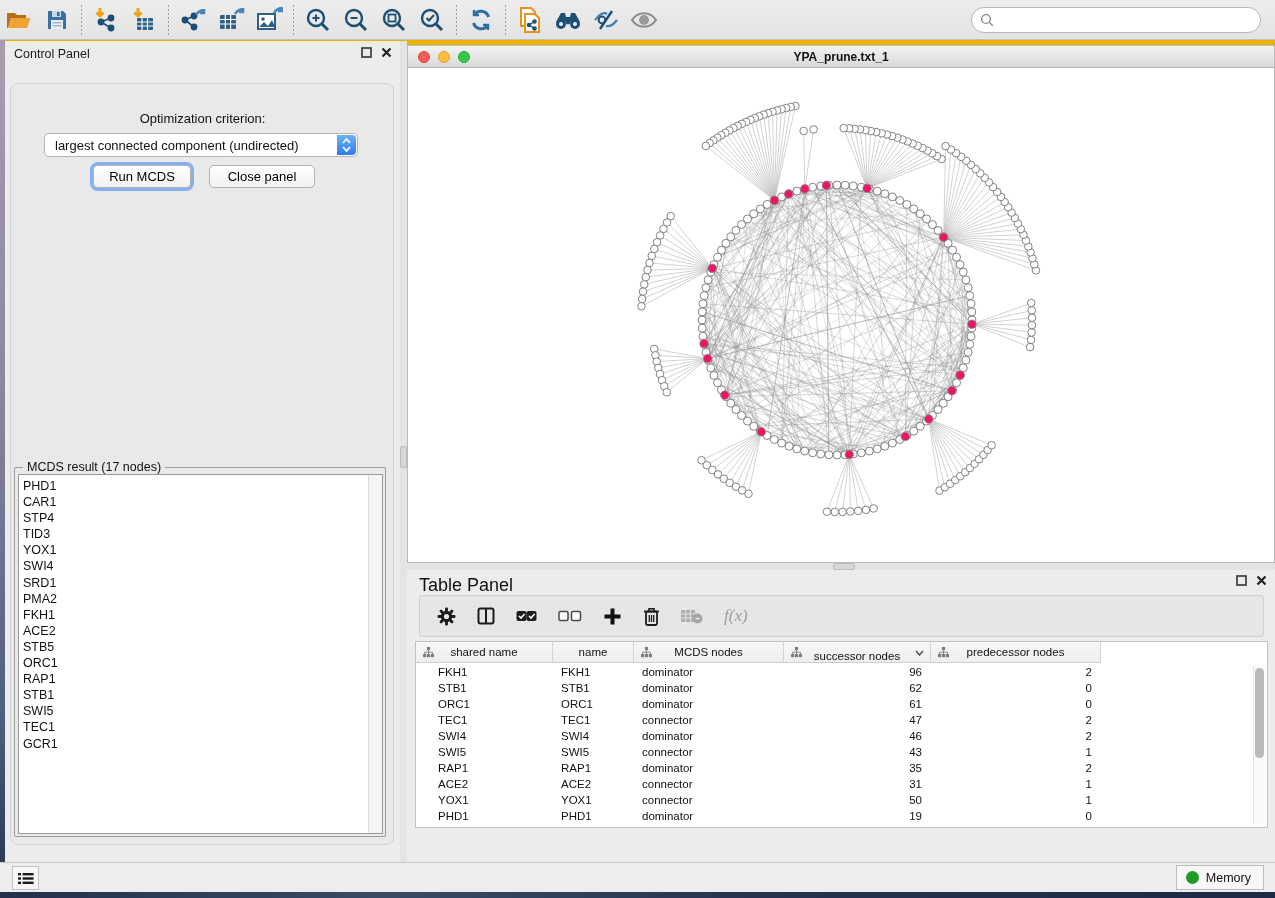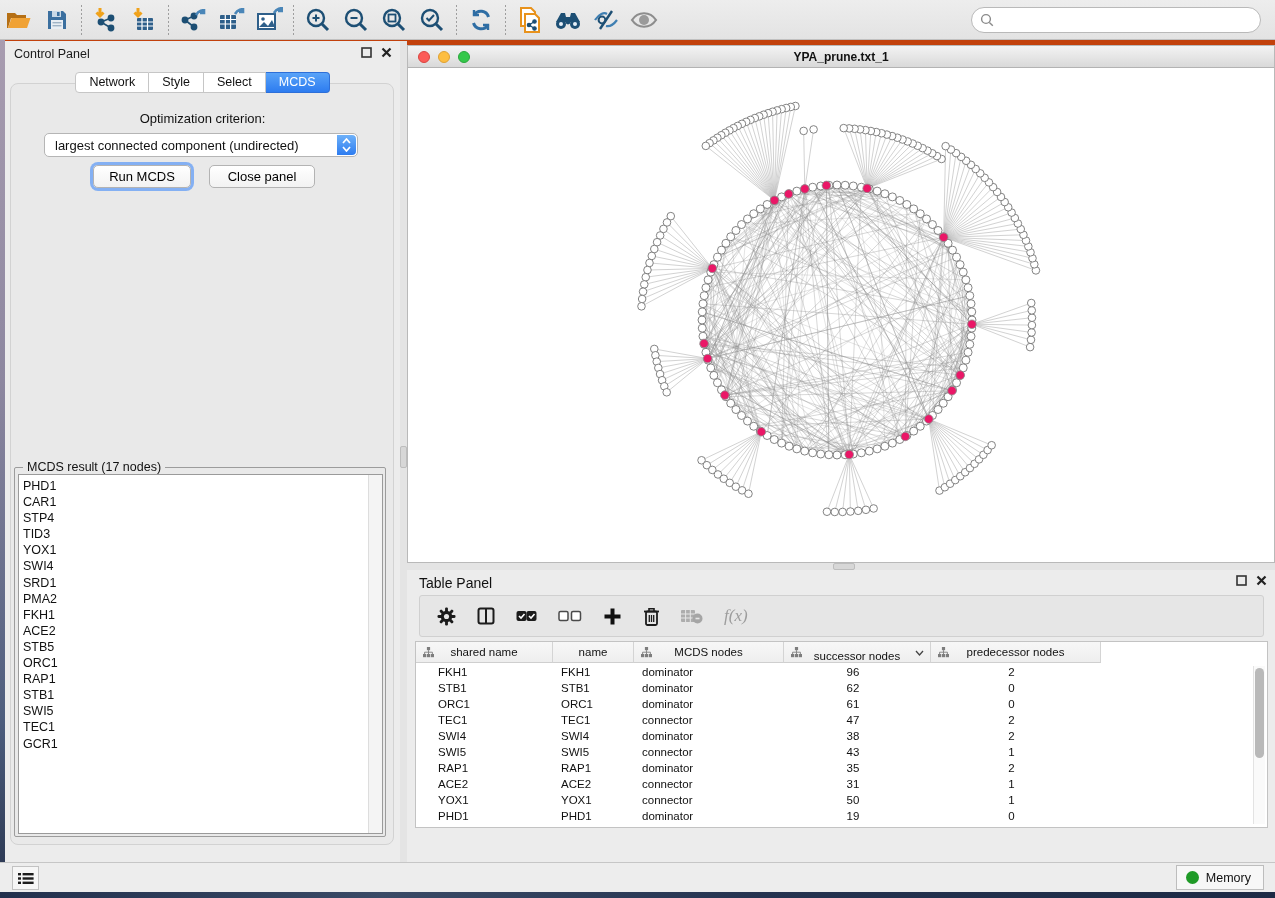--- a/index.html
+++ b/index.html
@@ -1,19 +1,19 @@
 <!DOCTYPE html>
 <html><head>
 <meta charset="utf-8">
 <style>
   * { box-sizing: border-box; margin: 0; padding: 0; }
   html,body { background:#2a2a2a; }
   .screen {
     position:relative; width:1275px; height:898px; overflow:hidden;
-    background:#c2410c; font-family:"Liberation Sans", sans-serif; color:#111;
+    background:#eab308; font-family:"Liberation Sans", sans-serif; color:#111;
   }
   
   .strip-left { position:absolute; left:0; top:40px; width:5px; height:853px;
     background:linear-gradient(180deg,#a89cb0 0%,#8d87a0 40%,#4d5d7d 80%,#27344e 100%); }
   .strip-bottom { position:absolute; left:0; top:892px; width:1275px; height:6px;
     background:linear-gradient(90deg,#22304d,#3a4a66 30%,#253350 60%,#1d2a45); }
 
   
   .toolbar { position:absolute; left:0; top:0; width:1275px; height:40px;
     background:linear-gradient(#ededed,#e3e3e3); border-bottom:1px solid #c0c0c0;
@@ -74,39 +74,39 @@
   .light { width:12px; height:12px; border-radius:50%; }
   .net-title { position:absolute; left:0; top:4px; width:100%; text-align:center; font-size:12px; font-weight:700; }
   .net-canvas { position:absolute; left:0; top:22px; width:866px; height:494px; background:#fff; overflow:hidden; }
 
   .h-splitter { position:absolute; left:7px; top:522px; width:868px; height:7px; background:#e4e4e4; }
   .h-splitter .handle { position:absolute; left:426px; top:0; width:22px; height:7px;
     background:#d7d7d7; border:1px solid #bdbdbd; border-radius:2px; }
 
   
   .table-panel { position:absolute; left:7px; top:529px; width:868px; height:292px; background:#ececec; }
-  .tp-title { position:absolute; left:12px; top:5px; font-size:14px; }
+  .tp-title { position:absolute; left:12px; top:5px; font-size:18px; }
   .tp-toolbar { position:absolute; left:12px; top:25px; width:845px; height:42px;
     background:#e6e6e6; border:1px solid #d0d0d0; border-radius:3px;
     display:flex; align-items:center; gap:21px; padding-left:17px; }
   .tp-toolbar .ticon { display:flex; align-items:center; justify-content:center; }
   .fx { font-family:"Liberation Serif",serif; font-style:italic; font-size:17px; color:#9d9d9d; }
   .tbl { position:absolute; left:8px; top:71px; width:853px; height:187px; background:#fff; border:1px solid #c3c3c3; overflow:hidden; }
   .tbl-header { position:absolute; left:0; top:0; height:21px; display:flex; }
   .th { position:relative; height:21px; background:linear-gradient(#f7f7f7,#eeeeee);
     border-right:1px solid #d4d4d4; border-bottom:1px solid #cfcfcf;
     font-size:11.5px; display:flex; align-items:center; justify-content:center; }
   .th .tree { position:absolute; left:7px; top:5px; }
   .th .chev { position:absolute; right:6px; top:8px; }
   .tbl-rows { position:absolute; left:0; top:22px; }
   .tr { display:flex; height:16px; }
   .td { font-size:11.5px; line-height:16px; overflow:hidden; white-space:nowrap; }
   .td.l { padding-left:22px; text-align:left; }
   .td.l2 { padding-left:8px; text-align:left; }
-  .td.r { padding-right:9px; text-align:center; }
+  .td.r { padding-right:9px; text-align:right; }
   .tbl-vscroll { position:absolute; right:2px; top:24px; width:12px; height:158px; background:#fafafa; border-left:1px solid #e3e3e3; }
   .tbl-vscroll .thumb { position:absolute; left:1px; top:2px; width:9px; height:90px; background:#b9b9b9; border-radius:5px; }
   .tp-tabs { position:absolute; left:0; top:264px; width:100%; display:flex; justify-content:center; }
   .ttab { height:22px; padding:0 12px; background:#fff; border:1px solid #c9c9c9; border-left-width:0;
     font-size:12.5px; line-height:20px; }
   .ttab:first-child { border-left-width:1px; border-radius:4px 0 0 4px; }
   .ttab:last-child { border-radius:0 4px 4px 0; }
   .ttab.active { background:linear-gradient(#58a2f7,#2d7cf0); border-color:#2d6fd8; color:#fff; }
 
   
@@ -288,26 +288,20 @@
       <div class="win-icons">
         <svg width="11" height="11" viewBox="0 0 11 11">
             <rect x="1" y="1" width="9" height="9" fill="none" stroke="#333" stroke-width="1.6"></rect>
           </svg>
         <svg width="11" height="11" viewBox="0 0 11 11">
             <path d="M1.5 1.5l8 8M9.5 1.5l-8 8" stroke="#222" stroke-width="2.2"></path>
           </svg>
       </div>
     </div>
     <div class="cp-body"></div>
-    <div class="cp-tabs">
-        <div class="ctab">Network</div>
-        <div class="ctab">Style</div>
-        <div class="ctab">Select</div>
-        <div class="ctab active">MCDS</div>
-      </div>
     <div class="opt-label">Optimization criterion:</div>
     <div class="selectbox">
       <span class="val">largest connected component (undirected)</span>
       <span class="spin">
         <svg width="9" height="6" viewBox="0 0 9 6">
             <path d="M1 5l3.5-4L8 5" stroke="#fff" stroke-width="1.7" fill="none"></path>
           </svg>
         <svg width="9" height="6" viewBox="0 0 9 6">
             <path d="M1 1l3.5 4L8 1" stroke="#fff" stroke-width="1.7" fill="none"></path>
           </svg>
@@ -1230,21 +1224,21 @@
               <div class="td l" style="width: 137px;">TEC1</div>
               <div class="td l2" style="width: 81px;">TEC1</div>
               <div class="td l2" style="width: 150px;">connector</div>
               <div class="td r" style="width: 147px;">47</div>
               <div class="td r" style="width: 170px;">2</div>
             </div>
             <div class="tr">
               <div class="td l" style="width: 137px;">SWI4</div>
               <div class="td l2" style="width: 81px;">SWI4</div>
               <div class="td l2" style="width: 150px;">dominator</div>
-              <div class="td r" style="width: 147px;">38</div>
+              <div class="td r" style="width: 147px;">46</div>
               <div class="td r" style="width: 170px;">2</div>
             </div>
             <div class="tr">
               <div class="td l" style="width: 137px;">SWI5</div>
               <div class="td l2" style="width: 81px;">SWI5</div>
               <div class="td l2" style="width: 150px;">connector</div>
               <div class="td r" style="width: 147px;">43</div>
               <div class="td r" style="width: 170px;">1</div>
             </div>
             <div class="tr">

